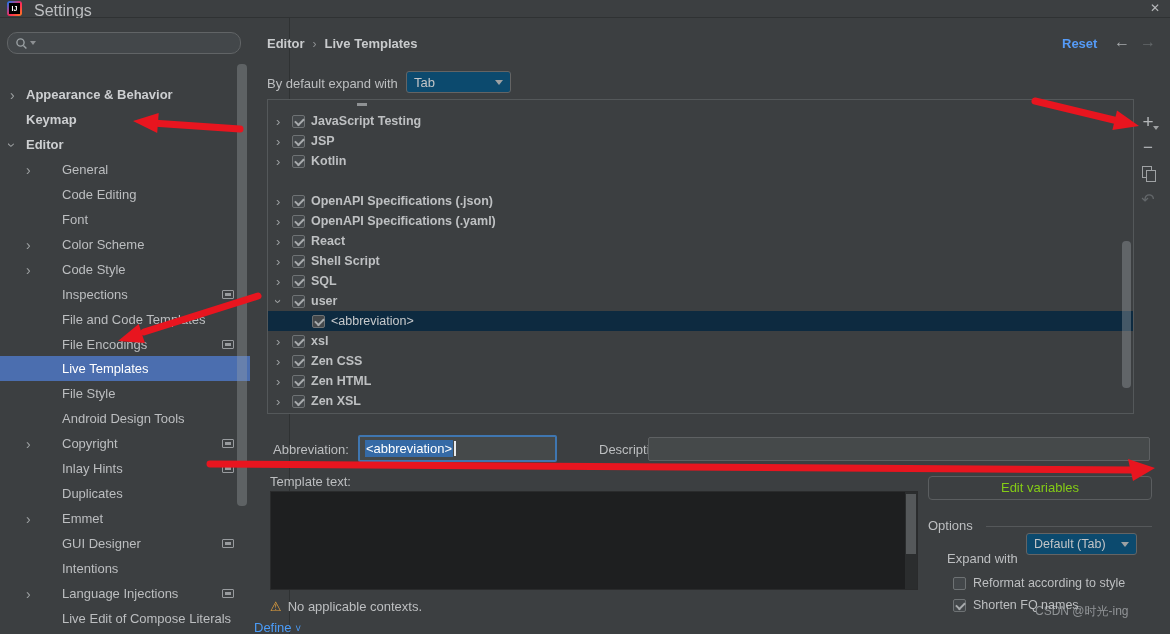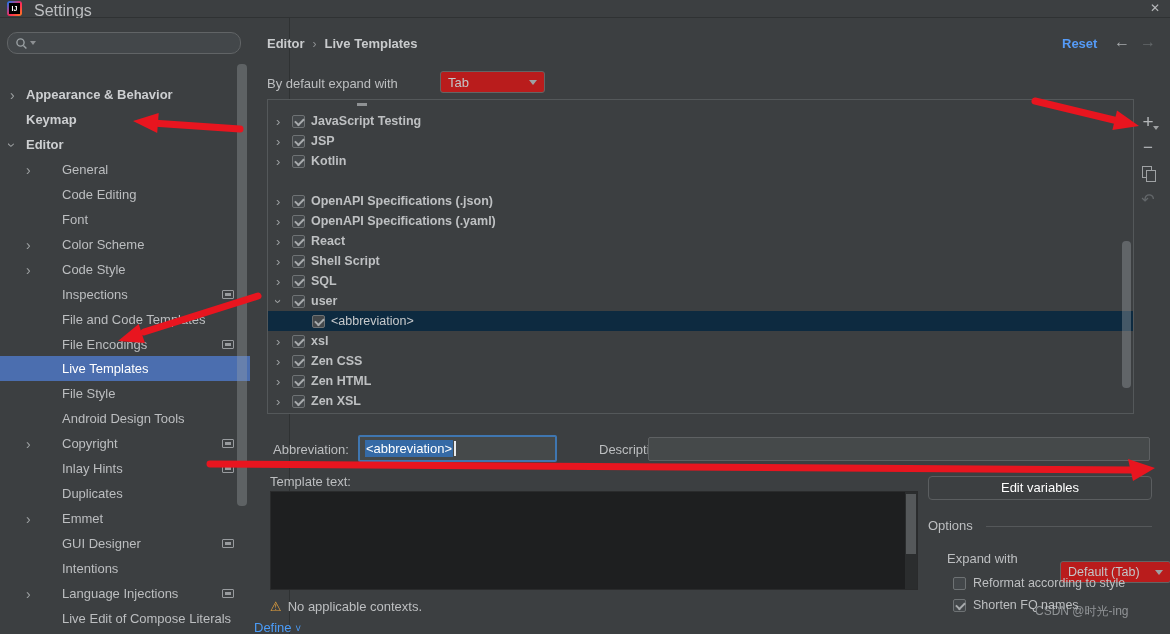--- a/index.html
+++ b/index.html
@@ -38,24 +38,24 @@
 
   
   .crumbs { position:absolute; left:267px; top:36px; display:flex; align-items:center; gap:8px; }
   .crumbs .b { font-weight:bold; color:#c9cbcd; }
   .crumbs .sep { color:#8c8f91; font-size:12px; }
   .reset { position:absolute; left:1062px; top:36px; color:#559bf7; font-weight:bold; cursor:pointer; }
   .nav-back { position:absolute; left:1114px; top:33px; font-size:16px; color:#a8abad; cursor:pointer; }
   .nav-fwd  { position:absolute; left:1140px; top:33px; font-size:16px; color:#64686a; }
 
   .exp-label { position:absolute; left:267px; top:76px; color:#bdbfc1; }
-  .combo { position:absolute; height:22px; background:#b91c1c; border:1px solid #646464; border-radius:3px; display:flex; align-items:center; justify-content:space-between; padding:0 7px; cursor:pointer; color:#c3c5c7;margin-left:34px; }
+  .combo { position:absolute; height:22px; background:#0c4a6e; border:1px solid #646464; border-radius:3px; display:flex; align-items:center; justify-content:space-between; padding:0 7px; cursor:pointer; color:#c3c5c7; }
   .combo .tri { width:0; height:0; border-left:4px solid transparent; border-right:4px solid transparent; border-top:5px solid #9ea1a3; margin-left:8px; }
   .combo.exp-combo { left:406px; top:71px; width:105px; }
-  .combo.opt-combo { left:1026px; top:561px; width:111px; font-size:12.5px; }
+  .combo.opt-combo { left:1026px; top:533px; width:111px; font-size:12.5px; }
 
   
   .tree { position:absolute; left:267px; top:99px; width:867px; height:315px; background:#3c3f41; border:1px solid #54585a; }
   .partial-dash { position:absolute; left:89px; top:3px; width:10px; height:3px; background:#8f9294; }
   .trow { position:absolute; left:0; width:865px; height:20px; display:flex; align-items:center; padding-left:8px; cursor:pointer; }
   .trow .chev { width:16px; flex:0 0 16px; color:#9da0a2; font-size:13px; line-height:13px; }
   .trow .chev.c::before { content:"›"; display:inline-block; }
   .trow .chev.e::before { content:"›"; display:inline-block; transform:rotate(90deg); }
   .trow .tlbl { margin-left:6px; font-weight:bold; font-size:12.5px; color:#bec0c2; white-space:nowrap; }
   .trow.child { padding-left:28px; }
@@ -78,21 +78,21 @@
 
   
   .lab { position:absolute; color:#bdbfc1; }
   .abbr-box { position:absolute; left:358px; top:435px; width:199px; height:27px; border:2px solid #3f76b0; border-radius:2px; background:#45494a; display:flex; align-items:center; padding-left:5px; }
   .abbr-sel { background:#356aa6; color:#fff; padding:1px 1px; font-size:13px; }
   .caret { display:inline-block; width:2px; height:15px; background:#e8eaec; margin-left:1px; }
   .desc-input { position:absolute; left:648px; top:437px; width:502px; height:24px; background:#45494a; border:1px solid #5e6163; border-radius:2px; }
   .tmpl { position:absolute; left:270px; top:491px; width:648px; height:99px; background:#1e1f20; border:1px solid #2a2b2c; }
   .tmpl-track { position:absolute; right:0; top:0; width:12px; height:97px; background:#2b2d2e; }
   .tmpl-thumb { position:absolute; right:1px; top:2px; width:10px; height:60px; background:#55585a; }
-  .btn-editvars { position:absolute; left:928px; top:476px; width:224px; height:24px; border:1px solid #5b5e60; border-radius:4px; background:#3c3f41; color:#ffffff; text-align:center; line-height:22px; }
+  .btn-editvars { position:absolute; left:928px; top:476px; width:224px; height:24px; border:1px solid #5b5e60; border-radius:4px; background:#3c3f41; color:#84cc16; text-align:center; line-height:22px; }
   .opt-title { position:absolute; left:928px; top:518px; color:#bdbfc1; }
   .opt-line { position:absolute; left:986px; top:526px; width:166px; height:1px; background:#55585a; }
   .cbrow { position:absolute; display:flex; align-items:center; gap:7px; color:#bdbfc1; font-size:12.5px; }
   .warn-row { position:absolute; left:270px; top:599px; display:flex; align-items:center; gap:6px; }
   .warn-ico { color:#e8a33d; font-size:13px; }
   .define { position:absolute; left:254px; top:620px; color:#4b9cf8; cursor:pointer; }
   .define .dchev { font-size:10px; }
   .watermark { position:absolute; left:1035px; top:603px; font-size:12px; color:rgba(195,198,201,.62); white-space:nowrap; }
 
   .arrows { position:absolute; left:0; top:0; width:1170px; height:634px; pointer-events:none; z-index:50; }

